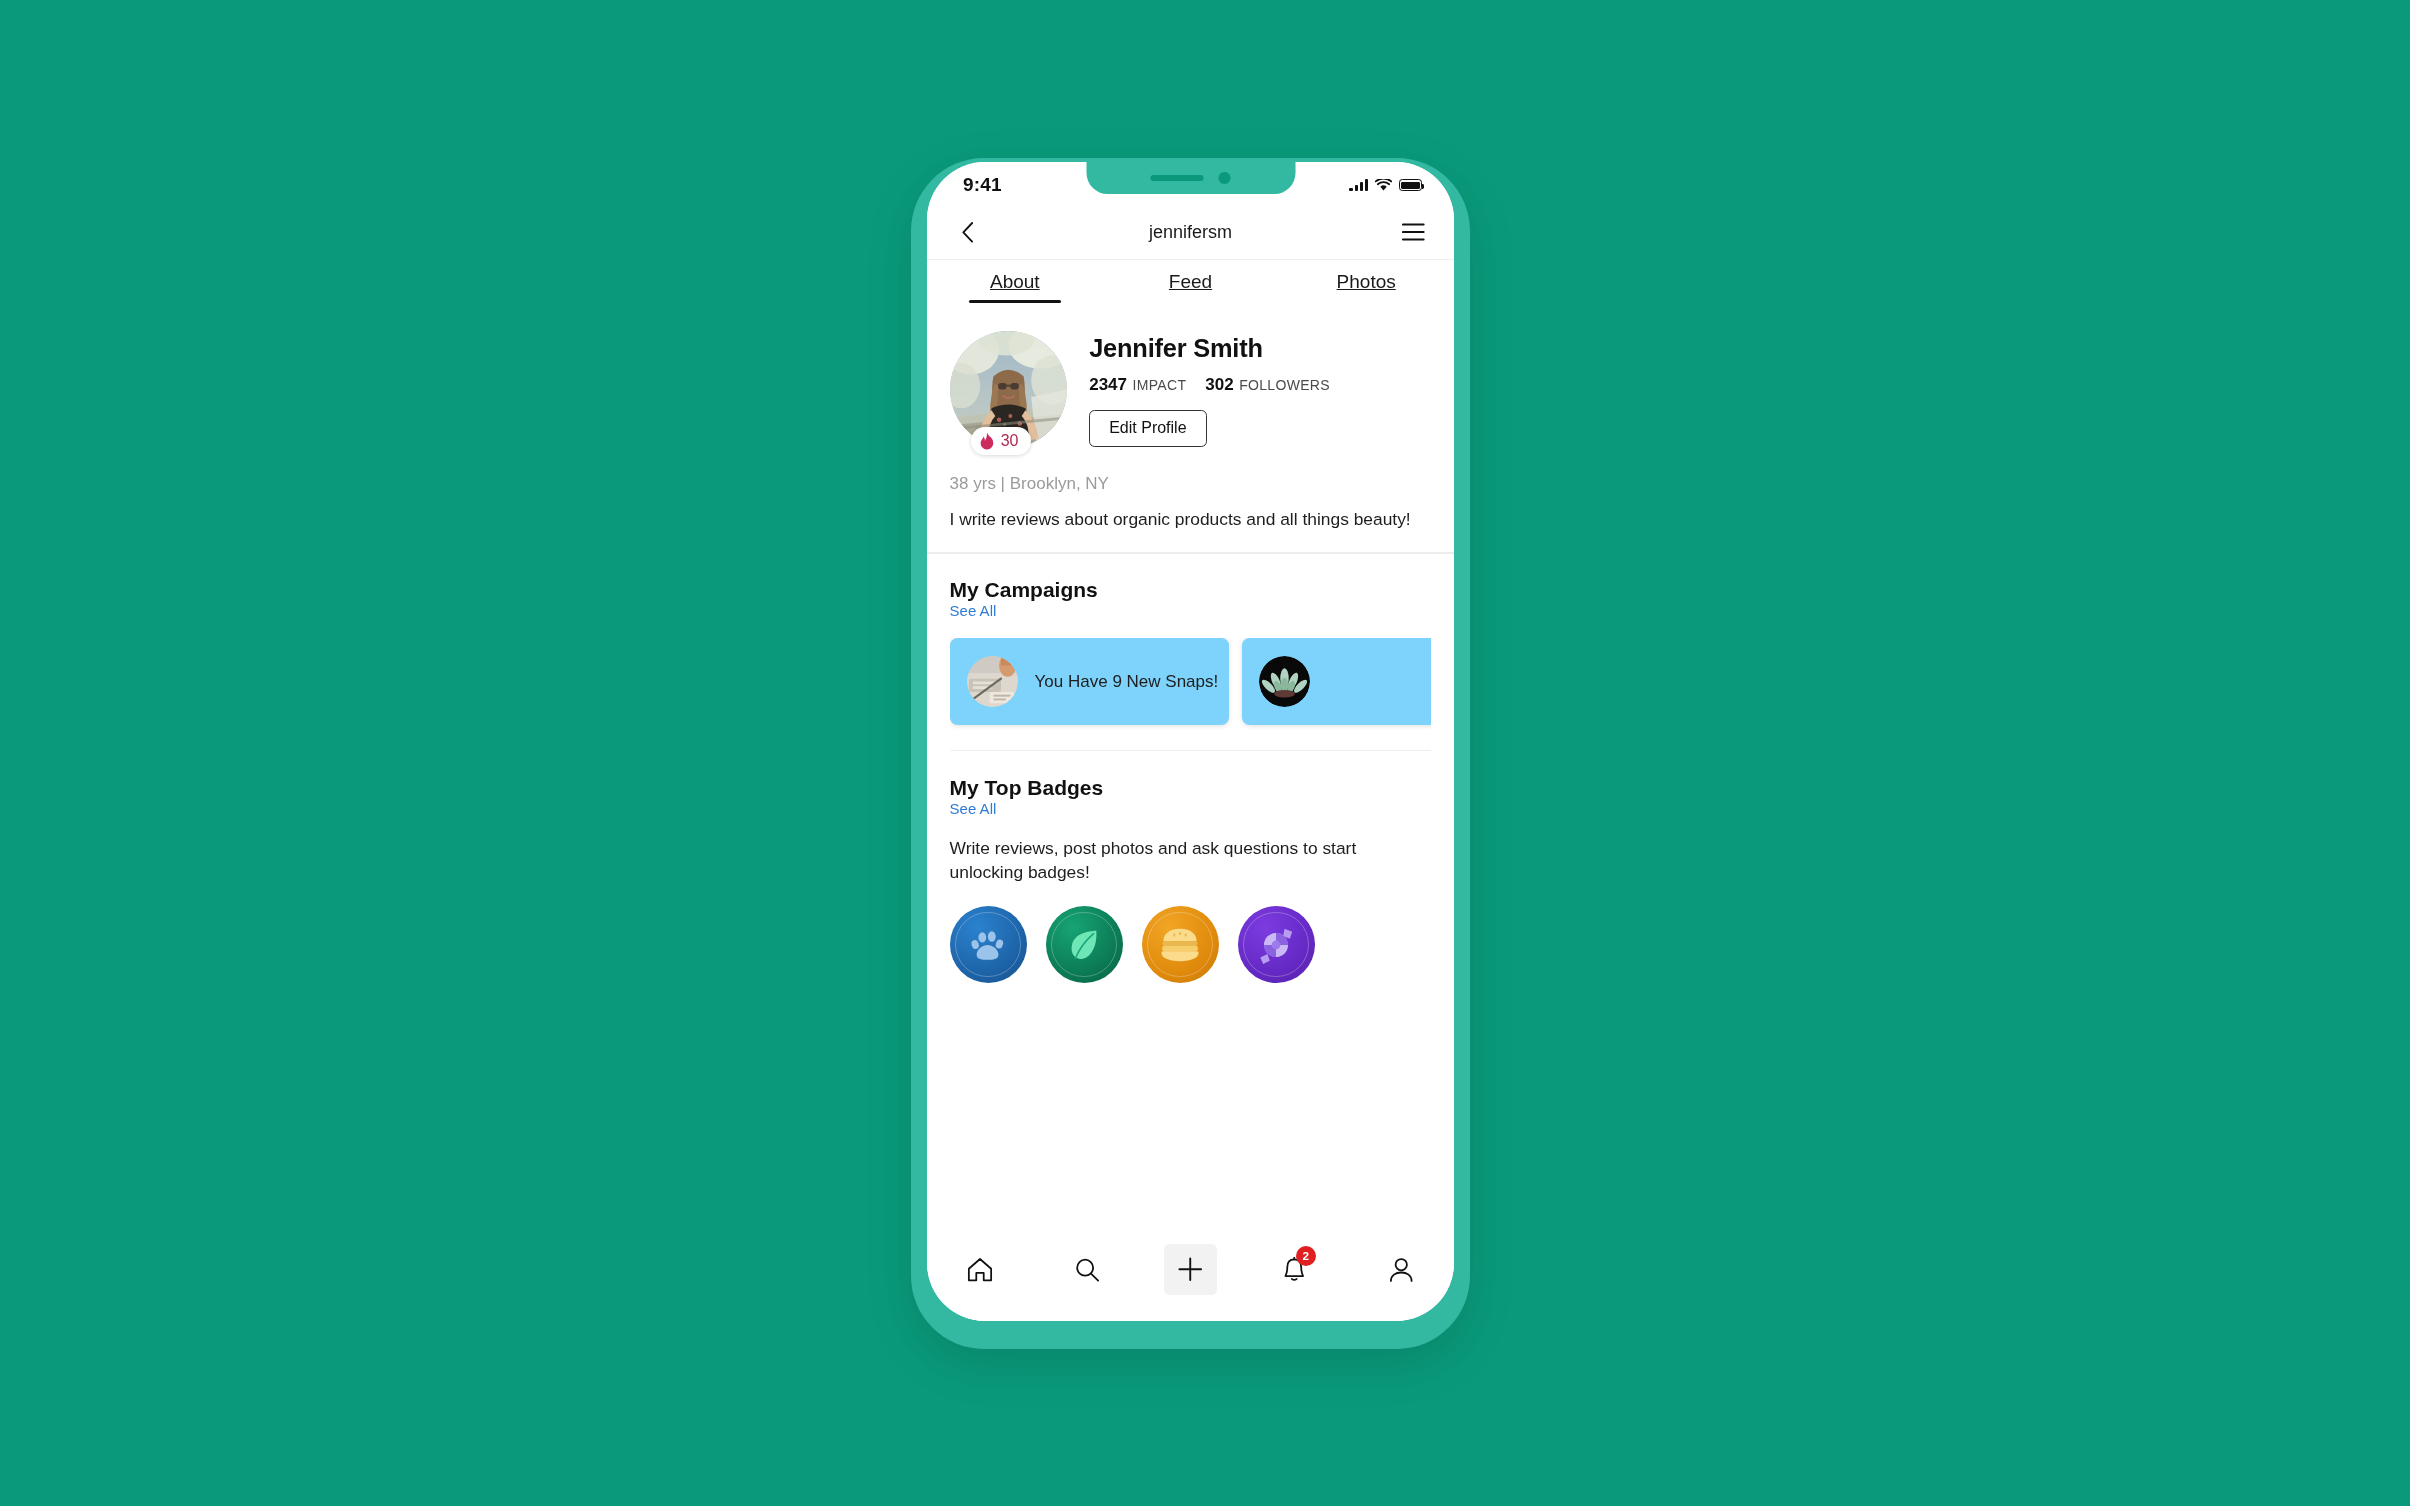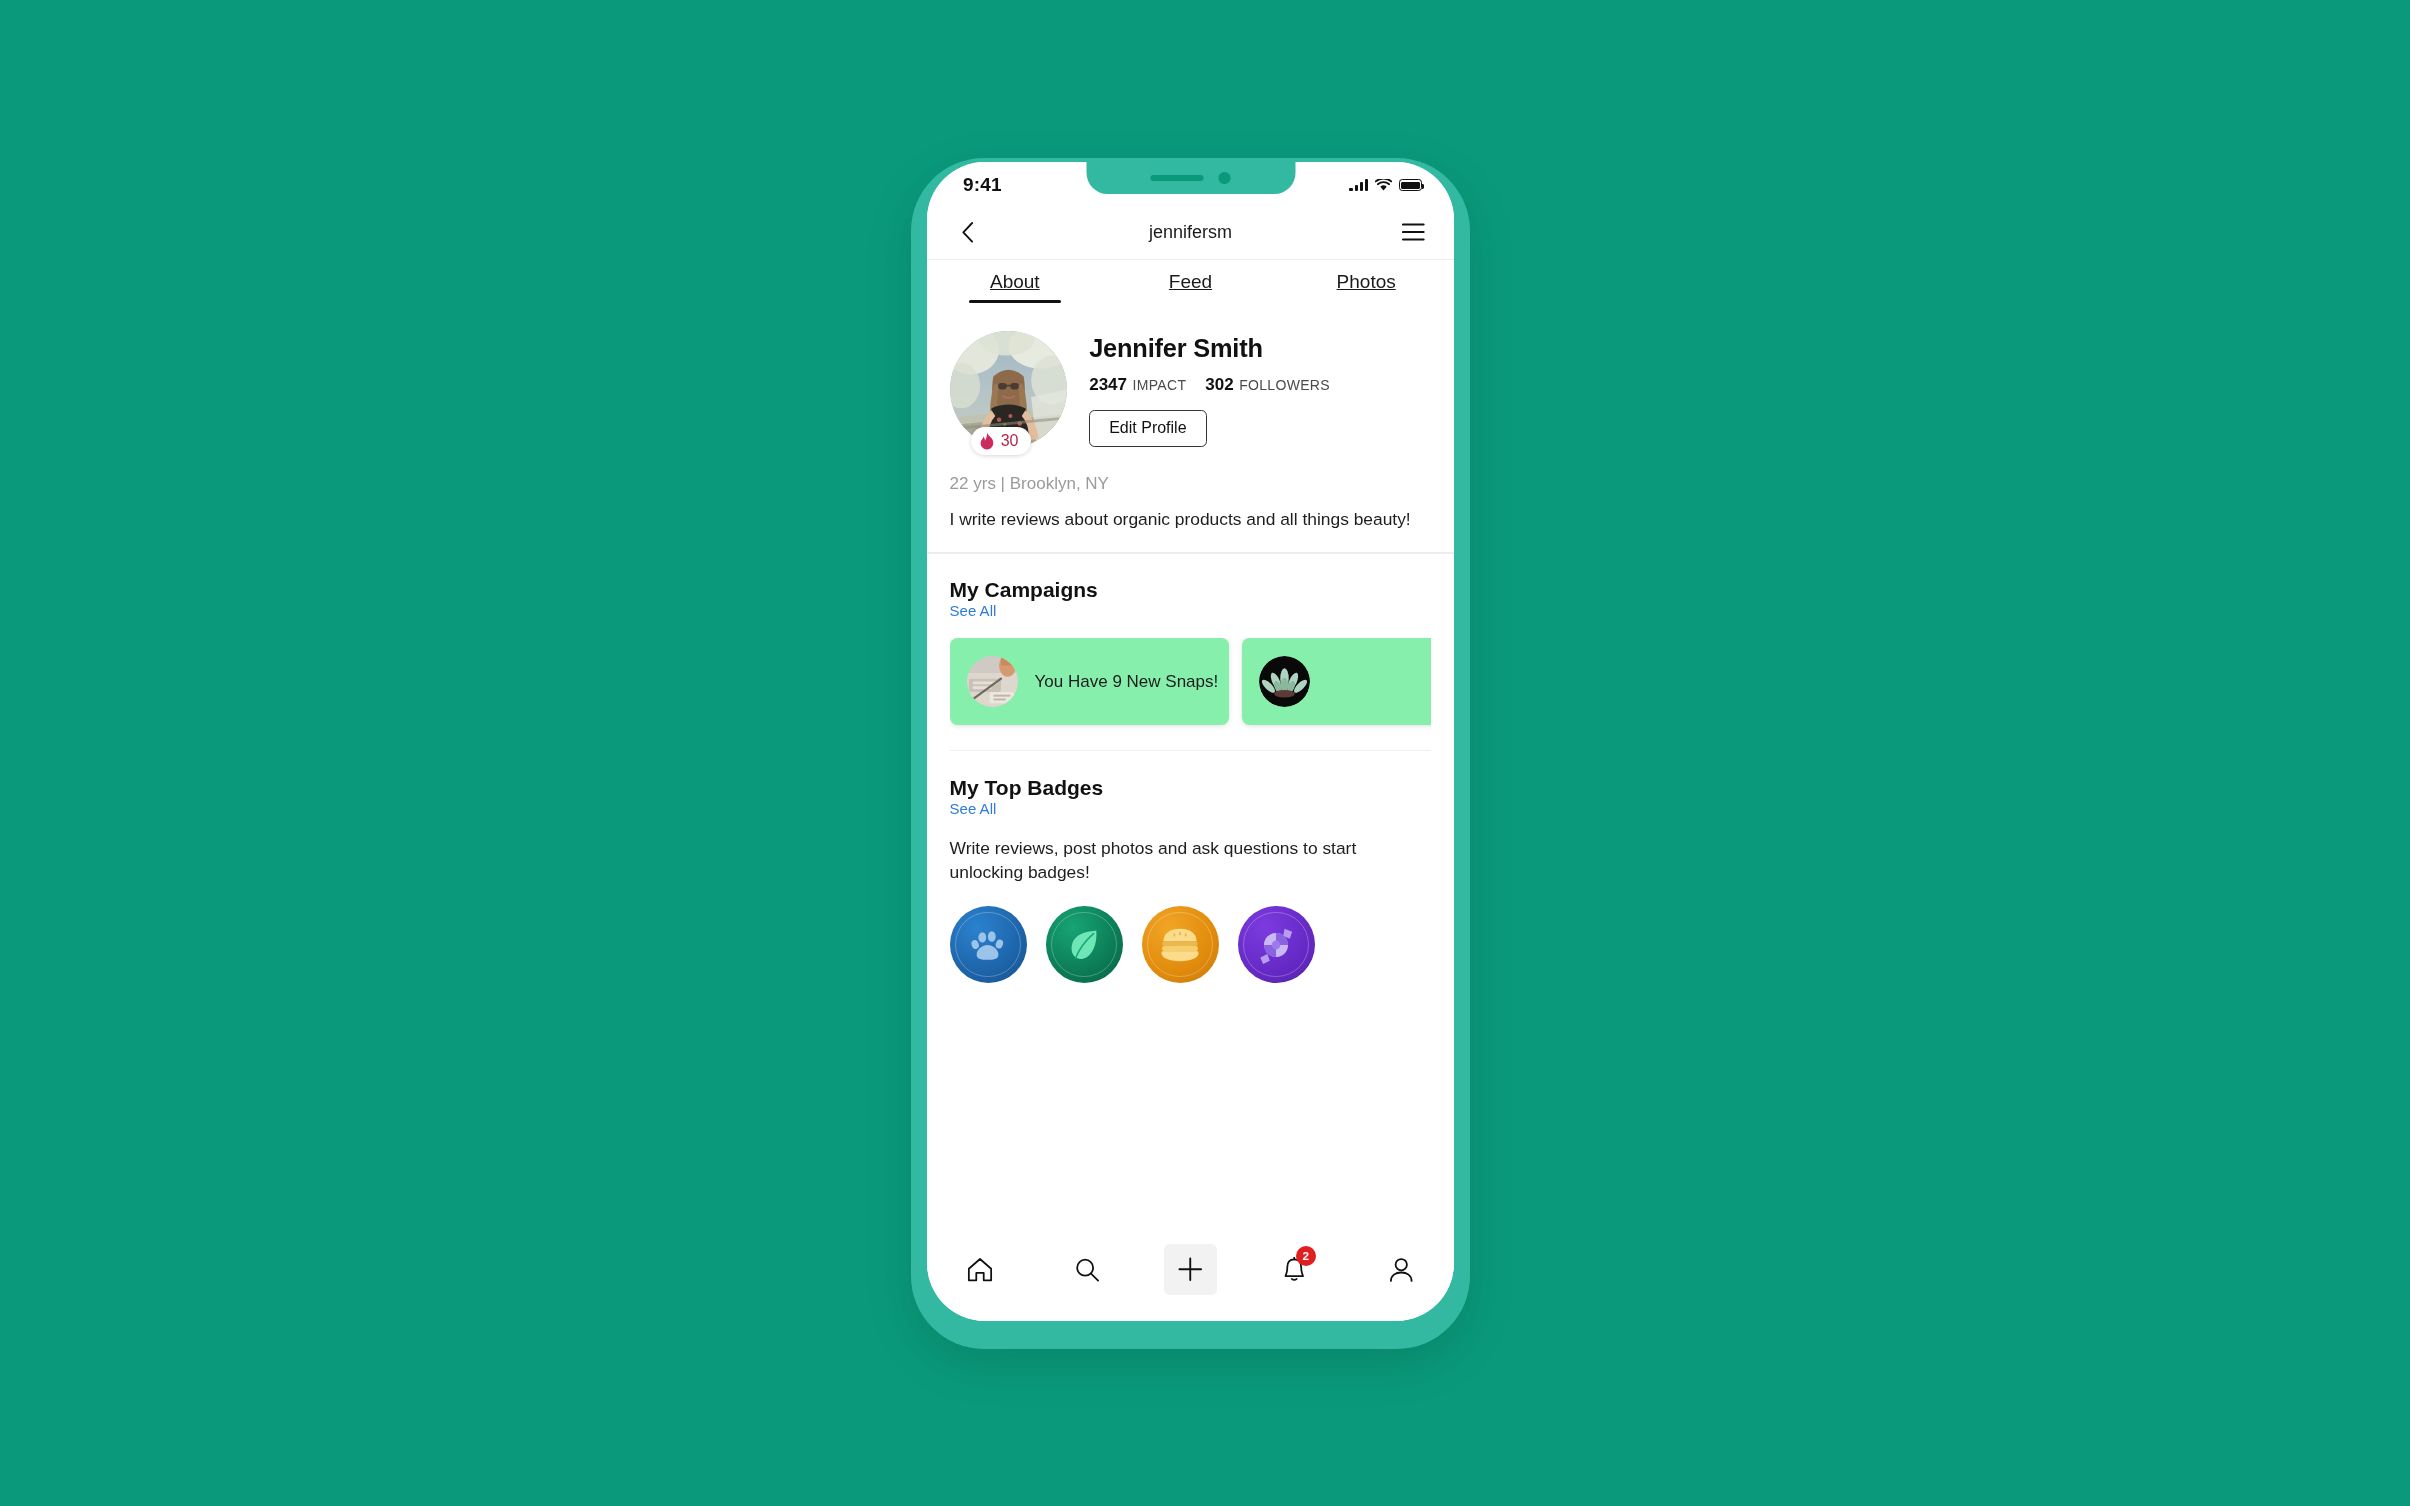--- a/index.html
+++ b/index.html
@@ -295,21 +295,21 @@
 
   
   .campaign-rail {
     display: flex;
     gap: 13px;
     padding-bottom: 24.5px;
     overflow: hidden;
   }
   .campaign-card {
     flex: 0 0 auto;
-    background: #86efac;
+    background: #7dd3fc;
     border-radius: 7.5px;
     box-shadow: 0 0.9px 5.6px rgba(0,0,0,0.13);
     height: 87px;
     display: flex;
     align-items: center;
     padding: 0 21px 0 17px;
     gap: 17px;
     cursor: pointer;
   }
   .campaign-card.first { width: 241px; }
@@ -527,21 +527,21 @@
               </div>
               <div class="stat">
                 <span class="stat-num">302</span>
                 <span class="stat-label">FOLLOWERS</span>
               </div>
             </div>
             <div class="edit-btn">Edit Profile</div>
           </div>
         </div>
 
-        <div class="meta-line">22 yrs | Brooklyn, NY</div>
+        <div class="meta-line">38 yrs | Brooklyn, NY</div>
         <p class="bio">I write reviews about organic products and all things beauty!</p>
       </div>
 
       <div class="divider"></div>
 
       <div class="section">
         <div class="section-head">
           <h2 class="section-title">My Campaigns</h2>
           <span class="see-all">See All</span>
         </div>

